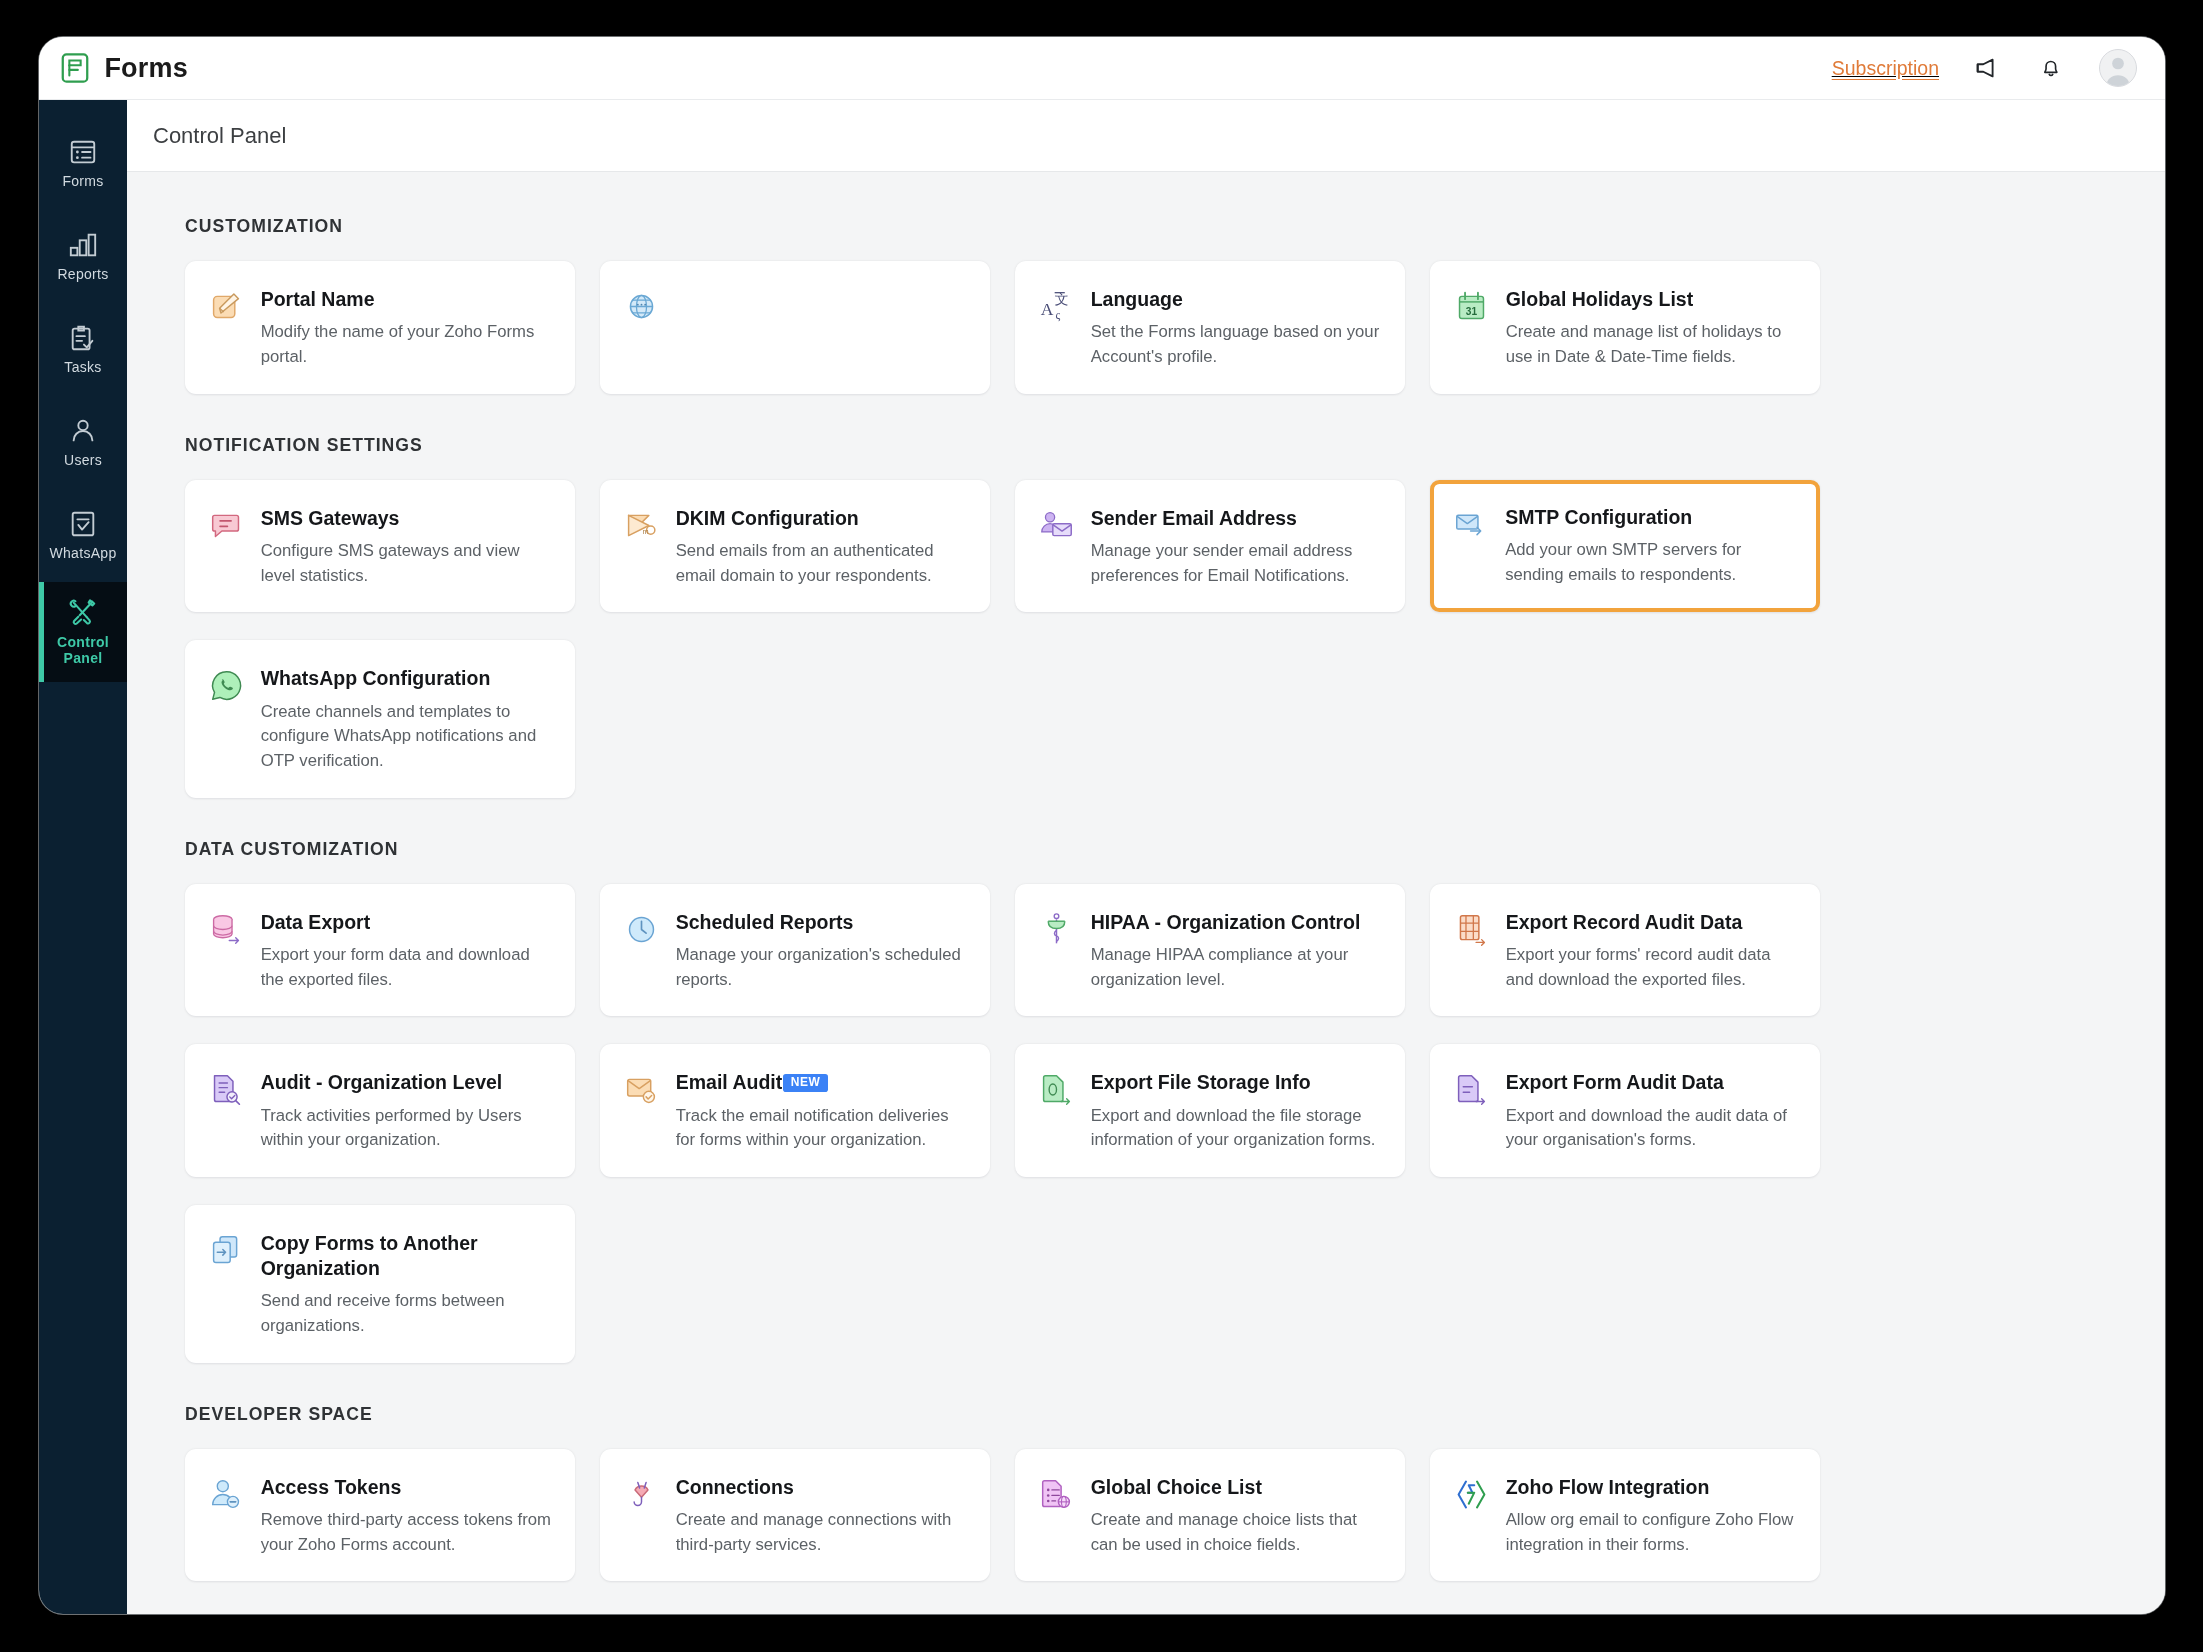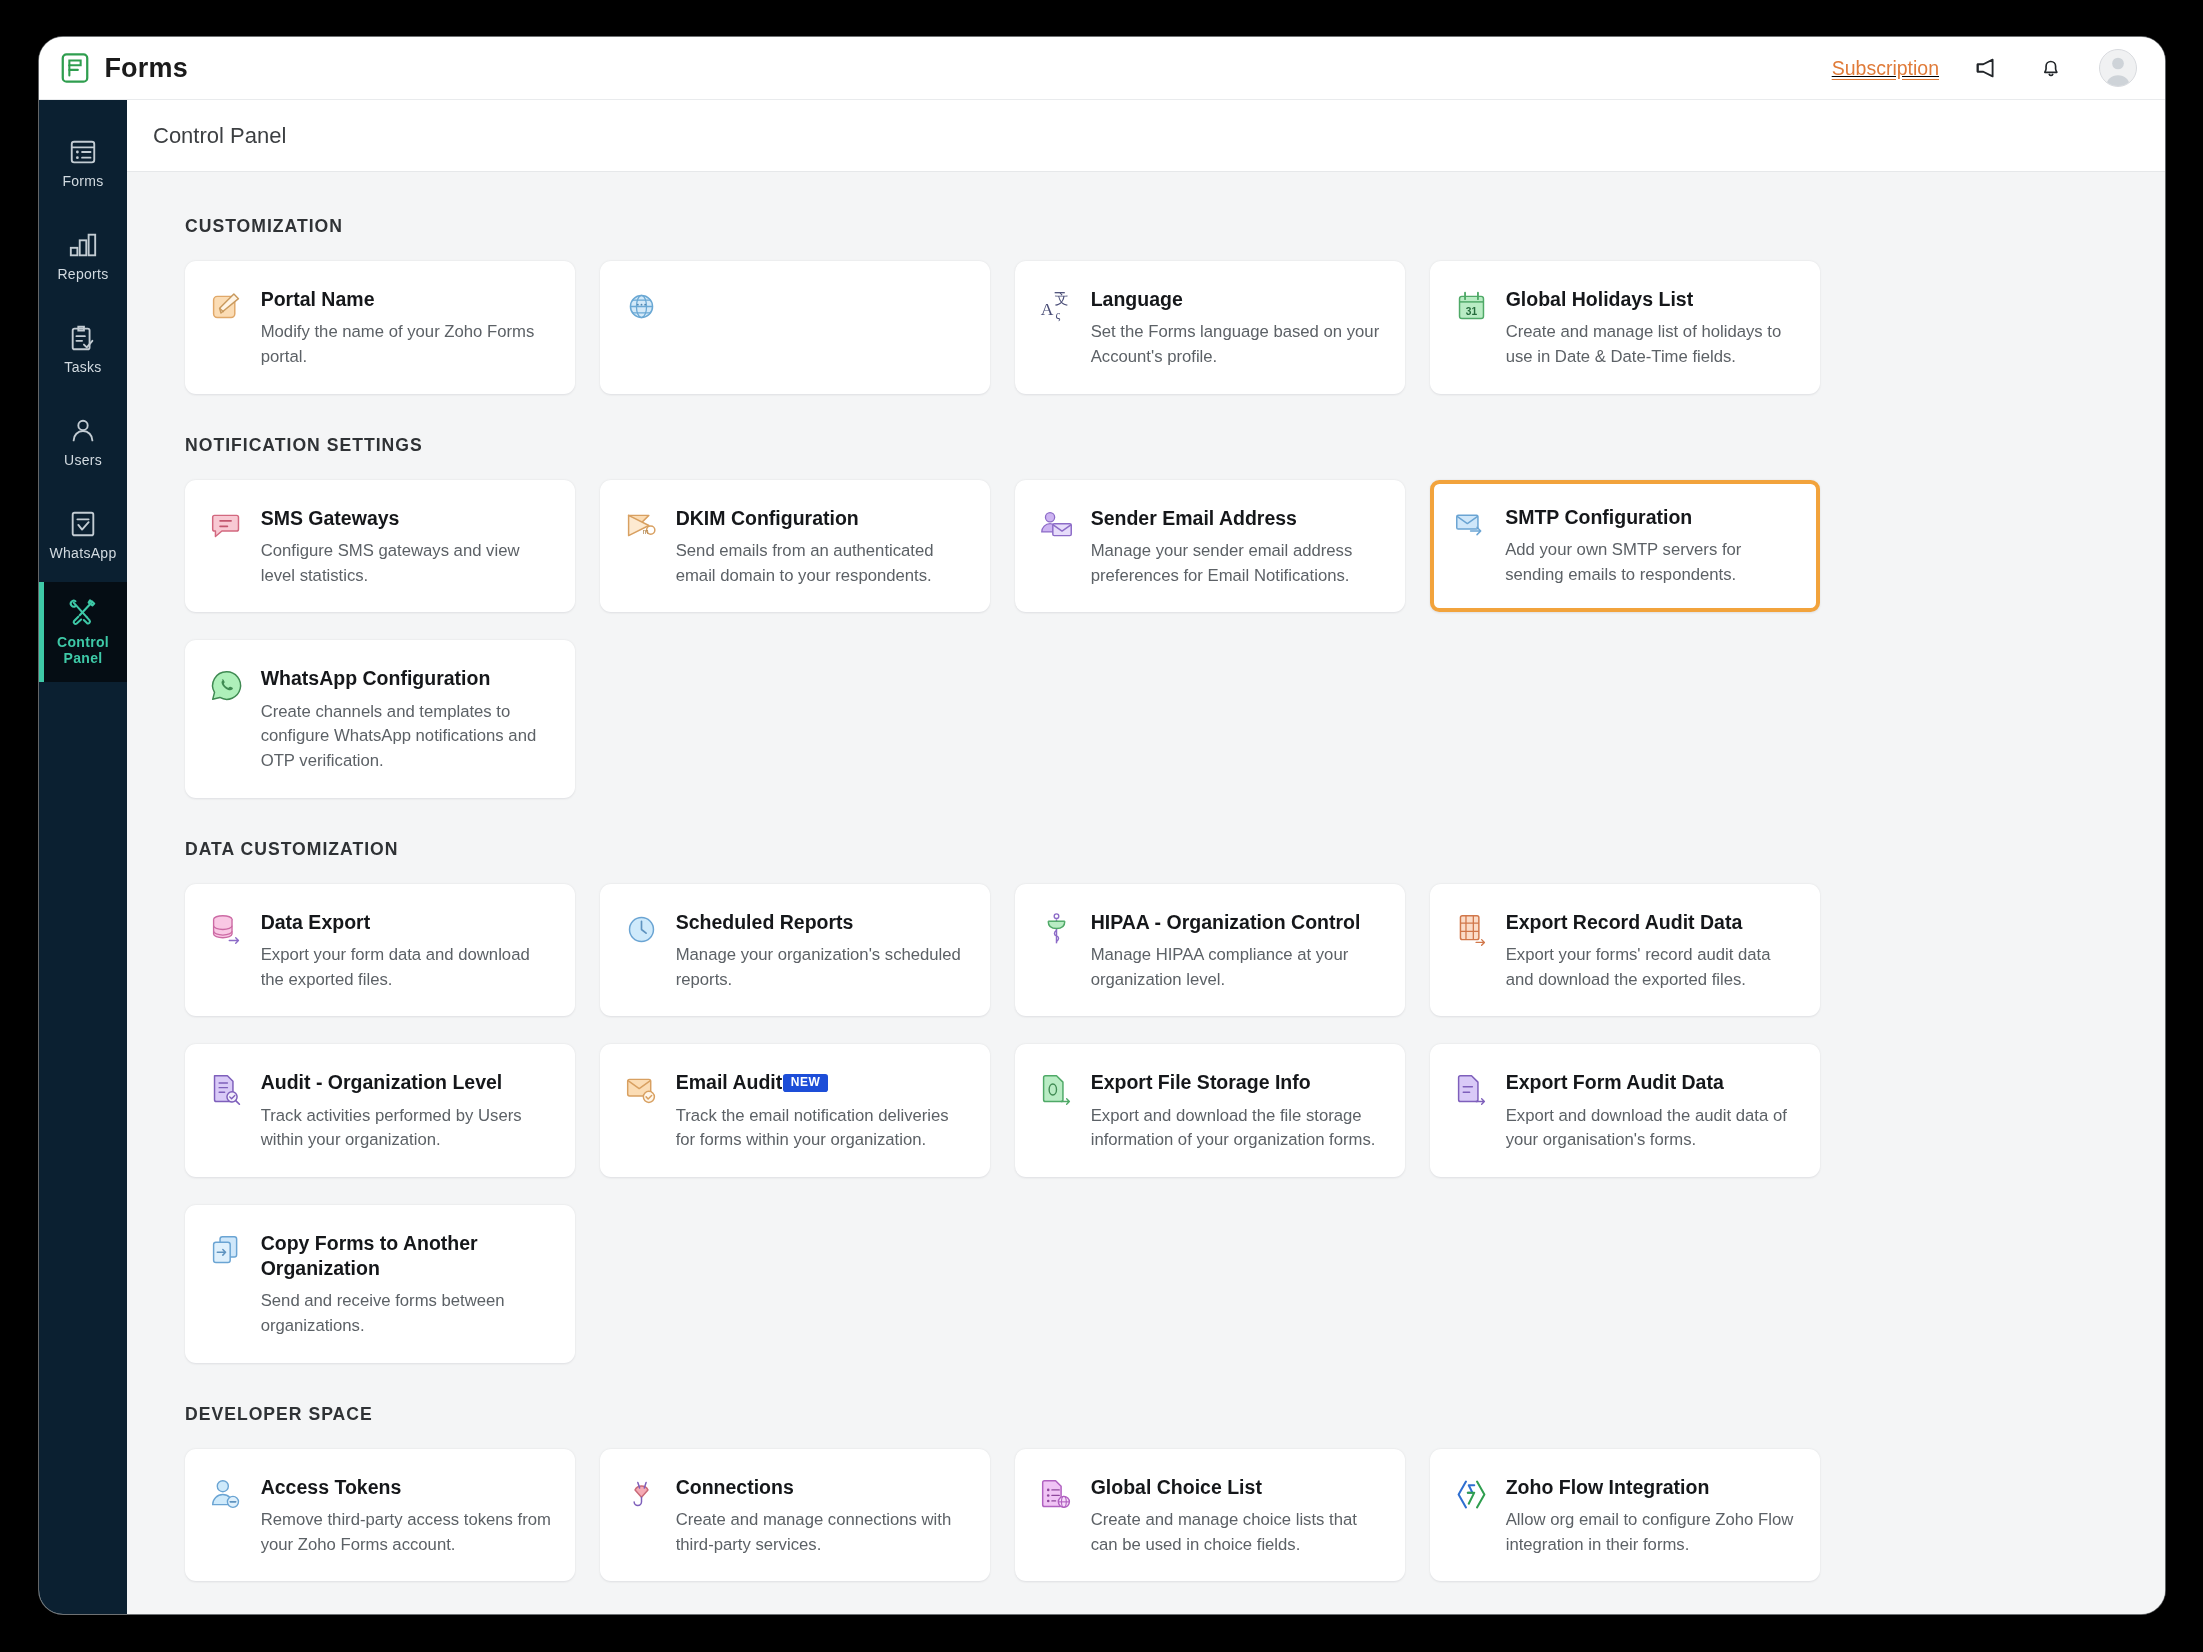--- a/index.html
+++ b/index.html
@@ -112,21 +112,21 @@
   .card-icon svg { width: 35px; height: 35px; display: block; }
   .card-body { flex: 1 1 auto; min-width: 0; }
   .card-title {
     font-size: 19.5px; font-weight: 700; color: #15171a; line-height: 1.28;
     margin-bottom: 8.3px; display: inline-block; vertical-align: middle;
   }
   .title-row { display: flex; align-items: center; gap: 1px; margin-bottom: 8.3px; }
   .title-row .card-title { margin-bottom: 0; }
   .badge-new {
     display: inline-block;
-    background: #1d4ed8; color: #ffffff;
+    background: #3b82f6; color: #ffffff;
     font-size: 12px; font-weight: 700; letter-spacing: 0.6px;
     padding: 2.8px 7.4px 2.8px 7.4px; border-radius: 2.8px;
     line-height: 1.1;
   }
   .card-desc { font-size: 16.7px; color: #5c6166; line-height: 1.48; }
 </style>
 </head>
 <body>
 
 <div class="window">

